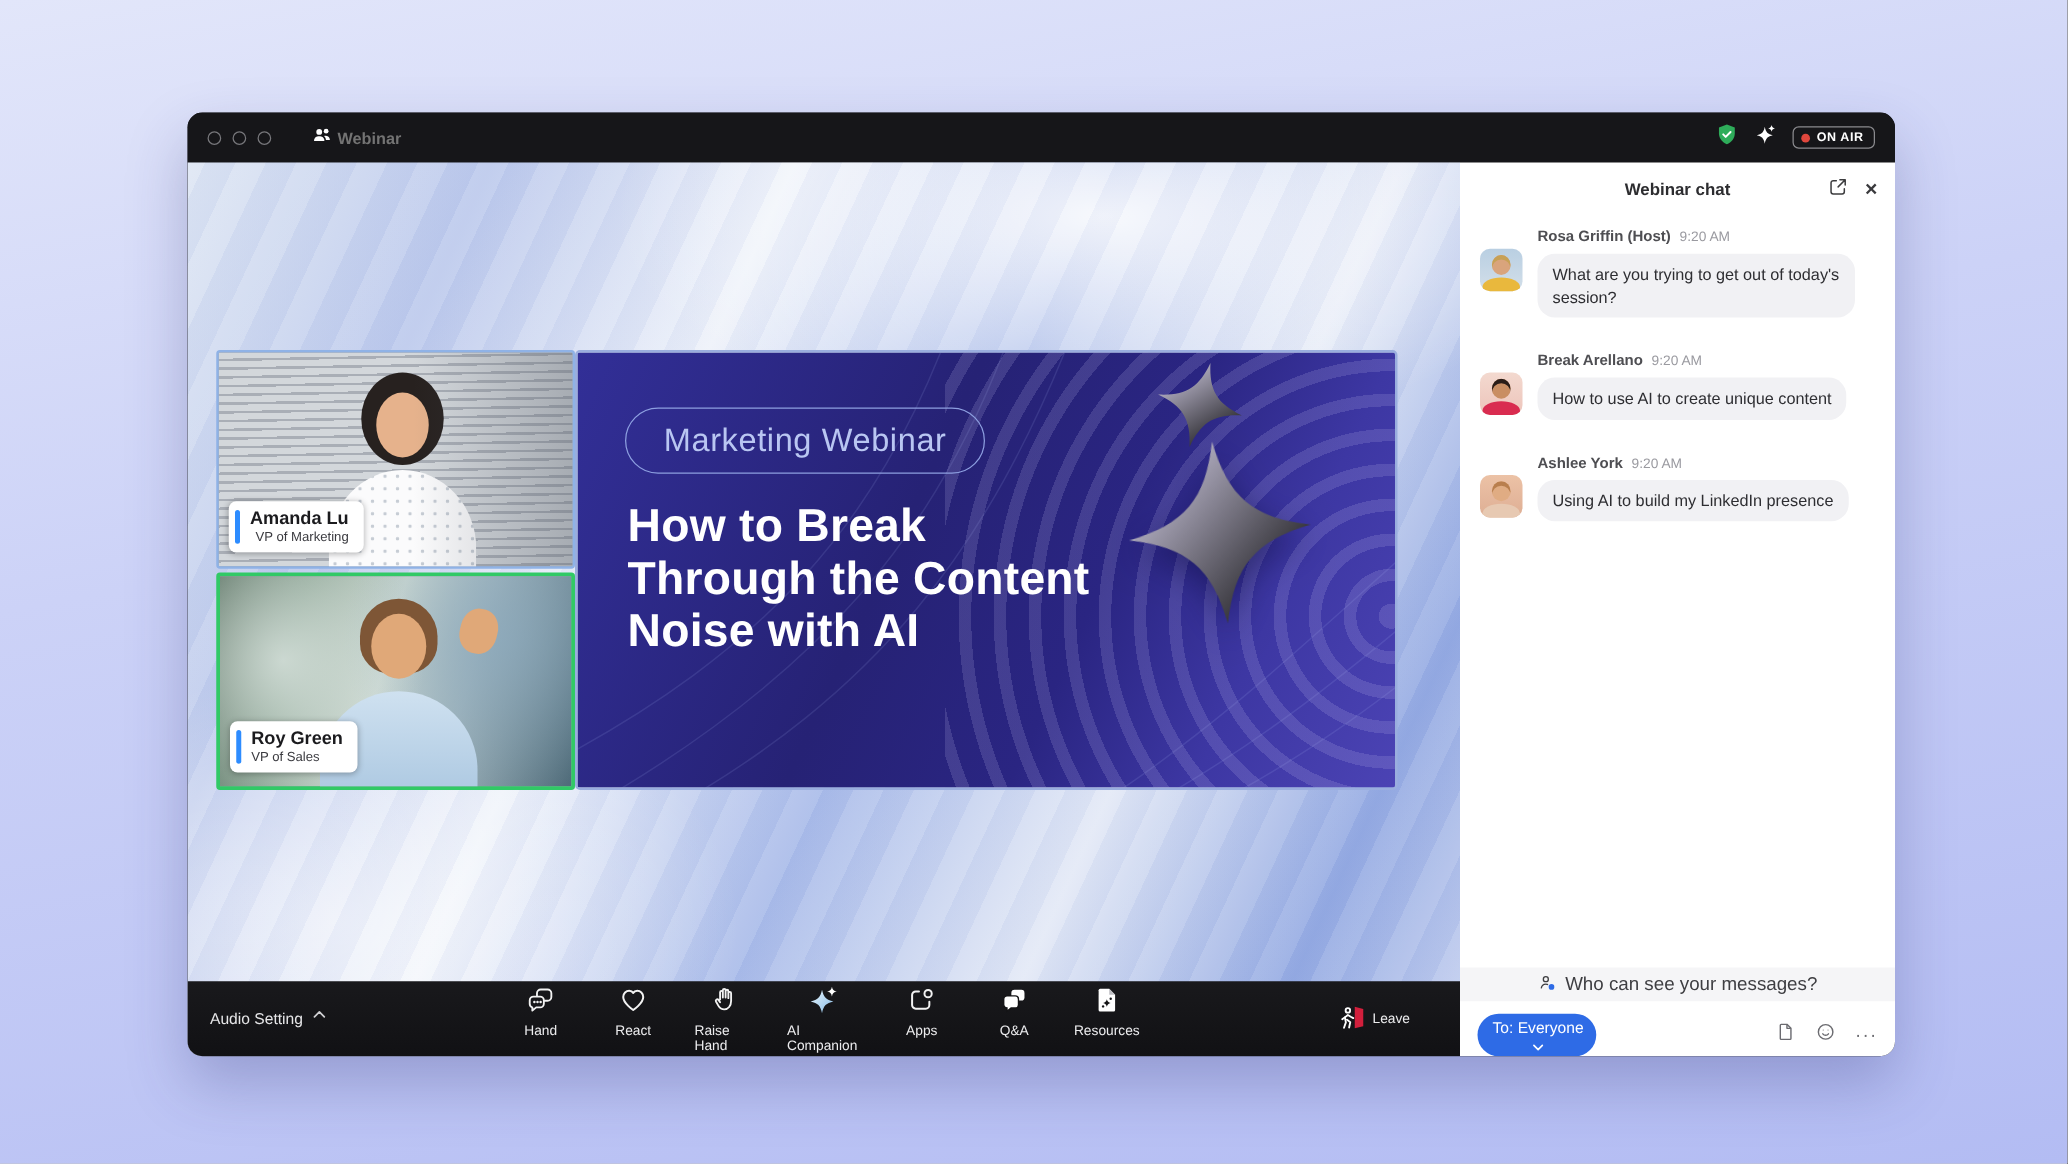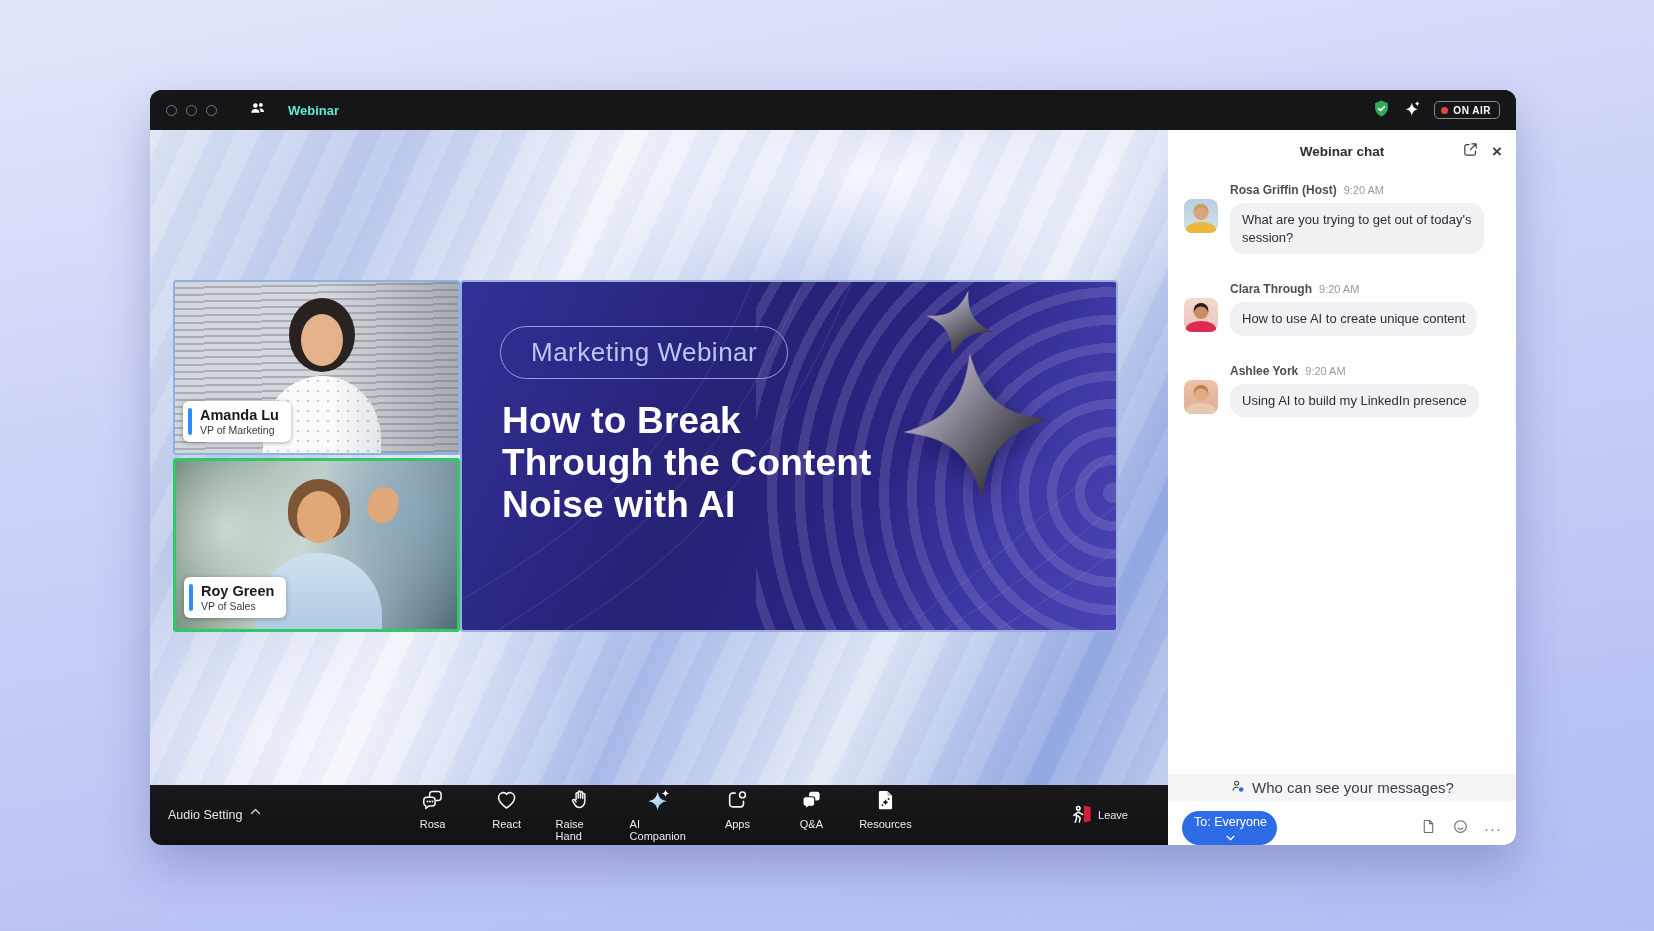--- a/index.html
+++ b/index.html
@@ -10,40 +10,40 @@
     background:linear-gradient(170deg,#e2e6fa 0%, #ccd2f7 40%, #b3bcf3 100%); }
 
   
   .window { position:absolute; left:150px; top:90px; width:1366px; height:755px;
     border-radius:12px; background:#17171a; overflow:hidden;
     box-shadow:0 22px 48px rgba(45,50,120,.28); }
 
   .titlebar { height:40px; display:flex; align-items:center; padding:0 16px; background:#161619; }
   .traffic { display:flex; gap:9px; margin-right:32px; }
   .traffic span { width:11px; height:11px; border:1.5px solid #77777b; border-radius:50%; }
-  .title-group { display:flex; align-items:center; gap:22px; color:#5eead4; font-size:13px; font-weight:700; }
+  .title-group { display:flex; align-items:center; gap:4px; color:#737373; font-size:13px; font-weight:700; }
   .titlebar-right { margin-left:auto; display:flex; align-items:center; gap:13px; }
   .onair { display:flex; align-items:center; gap:5px; border:1px solid #8a8a8e; border-radius:5px;
     padding:2.5px 8px 2.5px 6px; color:#fff; font-size:10px; font-weight:700; letter-spacing:.5px; }
   .onair .dot { width:7px; height:7px; border-radius:50%; background:#e0473d; }
 
   .content { position:absolute; top:40px; left:0; right:0; bottom:0; display:flex; }
 
   
   .stage { position:relative; width:1018px; height:715px; overflow:hidden;
     background:
       radial-gradient(ellipse 55% 35% at 72% 6%, rgba(255,255,255,.9), transparent 70%),
       radial-gradient(ellipse 45% 40% at 12% 85%, rgba(255,255,255,.55), transparent 70%),
       linear-gradient(115deg,#dfe7f4 0%,#bcc9ec 18%,#eef2fa 36%,#a9bbe9 55%,#e3e9f6 72%,#93a9e2 88%,#c7d2f0 100%); }
   .stage::before { content:''; position:absolute; inset:-40px;
     background:repeating-linear-gradient(115deg, rgba(255,255,255,.35) 0 22px, rgba(125,145,210,.22) 22px 44px);
     opacity:.28; }
 
   .tile { position:absolute; left:23px; width:287px; border-radius:3px; overflow:hidden; background:#9aa2ac; }
-  .tile-amanda { top:150px; height:175px; border:2px solid #8fb2e6; }
+  .tile-amanda { top:150px; height:175px; border:2px solid #8fb2e6;text-align:right; }
   .tile-roy { top:328px; height:174px; border:3px solid #31c966; }
   .scene { position:absolute; inset:0; }
   .scene-amanda { background:repeating-linear-gradient(179deg,#d3d7db 0 5px,#a9aeb6 5px 7px); }
   .scene-amanda::after { content:''; position:absolute; inset:0;
     background:linear-gradient(90deg, transparent 55%, rgba(85,92,104,.35)); }
   .scene-roy { background:
       radial-gradient(circle at 18% 40%, rgba(220,230,225,.8), transparent 45%),
       radial-gradient(circle at 80% 30%, rgba(140,170,190,.7), transparent 50%),
       linear-gradient(105deg,#5d7465 0%,#8ba393 22%,#cdd9d2 46%,#9fb3bb 68%,#4f6b79 100%); }
   .p-hair,.p-face,.p-body,.p-hand { position:absolute; }
@@ -247,21 +247,21 @@
                 <svg viewBox="0 0 24 24" width="24" height="24" fill="none" stroke="#f2f2f2" stroke-width="1.5" stroke-linejoin="round">
                   <rect x="9" y="3.6" width="11.5" height="9" rx="3"></rect>
                   <path d="M6.2 9.3h5.3a3 3 0 0 1 3 3v2.6a3 3 0 0 1-3 3H8.4l-3.1 2.6v-2.6h-.1a3 3 0 0 1-2-2.9v-2.7a3 3 0 0 1 3-3z" fill="#17171a"></path>
                   <g fill="#f2f2f2" stroke="none">
                     <circle cx="6.9" cy="13.6" r="1"></circle>
                       <circle cx="9.4" cy="13.6" r="1"></circle>
                       <circle cx="11.9" cy="13.6" r="1"></circle>
                   </g>
                 </svg>
               </span>
-              <span>Rosa</span>
+              <span>Hand</span>
             </div>
             <div class="tool-btn">
               <span>
                 <svg viewBox="0 0 24 24" width="24" height="24" fill="none" stroke="#f2f2f2" stroke-width="1.6" stroke-linejoin="round">
                   <path d="M12 20C12 20 4 14.6 4 9.6 4 6.6 6.3 4.6 8.8 4.6c1.4 0 2.6.7 3.2 1.7.6-1 1.8-1.7 3.2-1.7 2.5 0 4.8 2 4.8 5 0 5-8 10.4-8 10.4z"></path>
                 </svg>
               </span>
               <span>React</span>
             </div>
             <div class="tool-btn">
@@ -356,21 +356,21 @@
               <div>
                 <span class="msg-name">Rosa Griffin (Host)</span><span class="msg-time">9:20 AM</span>
               </div>
               <span class="bubble">What are you trying to get out of today's session?</span>
             </div>
           </div>
           <div class="msg">
             <div class="avatar av-clara"></div>
             <div>
               <div>
-                <span class="msg-name">Clara Through</span><span class="msg-time">9:20 AM</span>
+                <span class="msg-name">Break Arellano</span><span class="msg-time">9:20 AM</span>
               </div>
               <span class="bubble">How to use AI to create unique content</span>
             </div>
           </div>
           <div class="msg">
             <div class="avatar av-ashlee"></div>
             <div>
               <div>
                 <span class="msg-name">Ashlee York</span><span class="msg-time">9:20 AM</span>
               </div>

